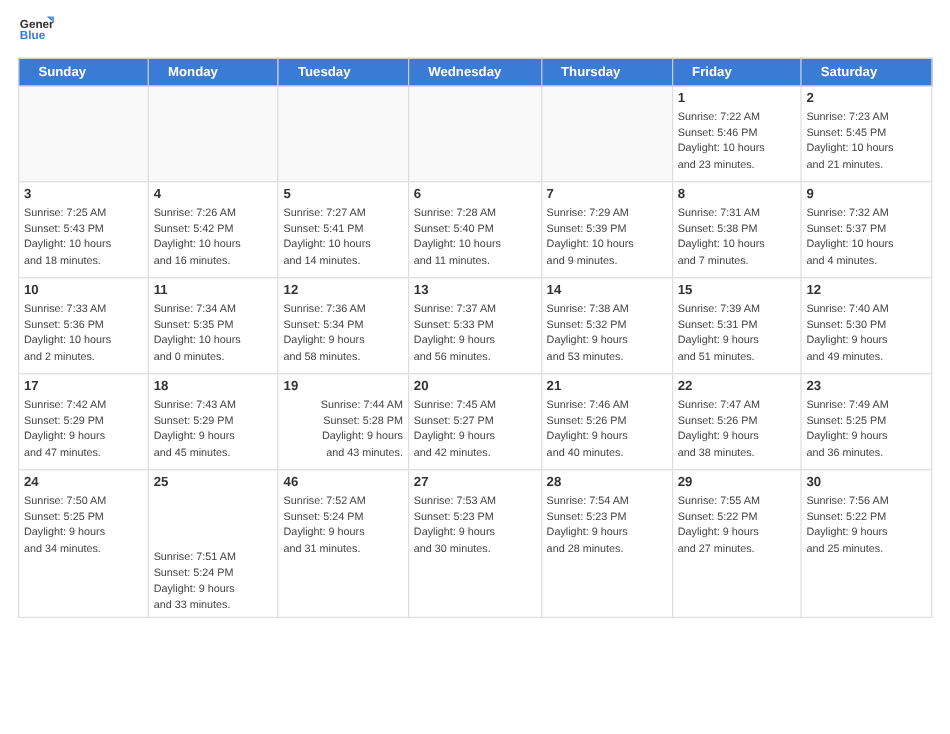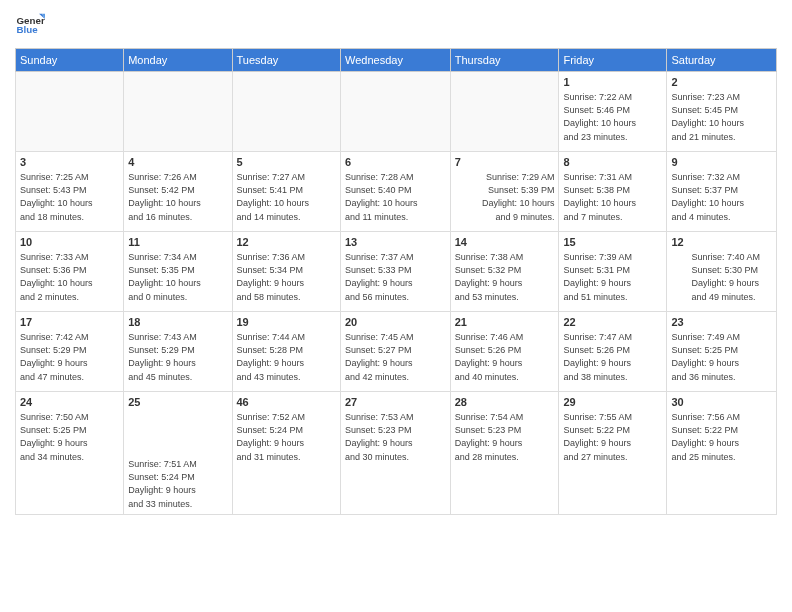--- a/index.html
+++ b/index.html
@@ -45,24 +45,24 @@
       color: #555;
     }
     .calendar {
       width: 100%;
       border-collapse: collapse;
       font-size: 9.5px;
     }
     .calendar th {
       background: #3a7bd5;
       color: #fff;
-      padding: 5px 4px;
+      padding: 5px 16px;
       text-align: left;
       font-size: 11px;
-      font-weight: normal;
+      font-weight: bold;
       border: 1px solid #ccc;
     }
     .calendar td {
       border: 1px solid #ddd;
       vertical-align: top;
       padding: 3px 4px;
       width: 113px;
       min-height: 70px;
       height: 80px;
       background: #fff;
@@ -163,21 +163,21 @@
           </td>
           <td>
             <span class="day-num">6</span>
             <div class="day-info" style="white-space: pre-line;">Sunrise: 7:28 AM
 Sunset: 5:40 PM
 Daylight: 10 hours
 and 11 minutes.</div>
           </td>
           <td>
             <span class="day-num">7</span>
-            <div class="day-info" style="white-space: pre-line; text-align: right;">Sunrise: 7:29 AM
+            <div class="day-info" style="white-space: pre-line;">Sunrise: 7:29 AM
 Sunset: 5:39 PM
 Daylight: 10 hours
 and 9 minutes.</div>
           </td>
           <td>
             <span class="day-num">8</span>
             <div class="day-info" style="white-space: pre-line;">Sunrise: 7:31 AM
 Sunset: 5:38 PM
 Daylight: 10 hours
 and 7 minutes.</div>
@@ -228,21 +228,21 @@
           </td>
           <td>
             <span class="day-num">15</span>
             <div class="day-info" style="white-space: pre-line;">Sunrise: 7:39 AM
 Sunset: 5:31 PM
 Daylight: 9 hours
 and 51 minutes.</div>
           </td>
           <td>
             <span class="day-num">12</span>
-            <div class="day-info" style="white-space: pre-line; margin-left: 20px;">Sunrise: 7:40 AM
+            <div class="day-info" style="white-space: pre-line;">Sunrise: 7:40 AM
 Sunset: 5:30 PM
 Daylight: 9 hours
 and 49 minutes.</div>
           </td>
         </tr>
         <tr>
           <td>
             <span class="day-num">17</span>
             <div class="day-info" style="white-space: pre-line;">Sunrise: 7:42 AM
 Sunset: 5:29 PM
@@ -251,21 +251,21 @@
           </td>
           <td>
             <span class="day-num">18</span>
             <div class="day-info" style="white-space: pre-line;">Sunrise: 7:43 AM
 Sunset: 5:29 PM
 Daylight: 9 hours
 and 45 minutes.</div>
           </td>
           <td>
             <span class="day-num">19</span>
-            <div class="day-info" style="white-space: pre-line;">Sunrise: 7:44 AM
+            <div class="day-info" style="white-space: pre-line; text-align: right;">Sunrise: 7:44 AM
 Sunset: 5:28 PM
 Daylight: 9 hours
 and 43 minutes.</div>
           </td>
           <td>
             <span class="day-num">20</span>
             <div class="day-info" style="white-space: pre-line;">Sunrise: 7:45 AM
 Sunset: 5:27 PM
 Daylight: 9 hours
 and 42 minutes.</div>

